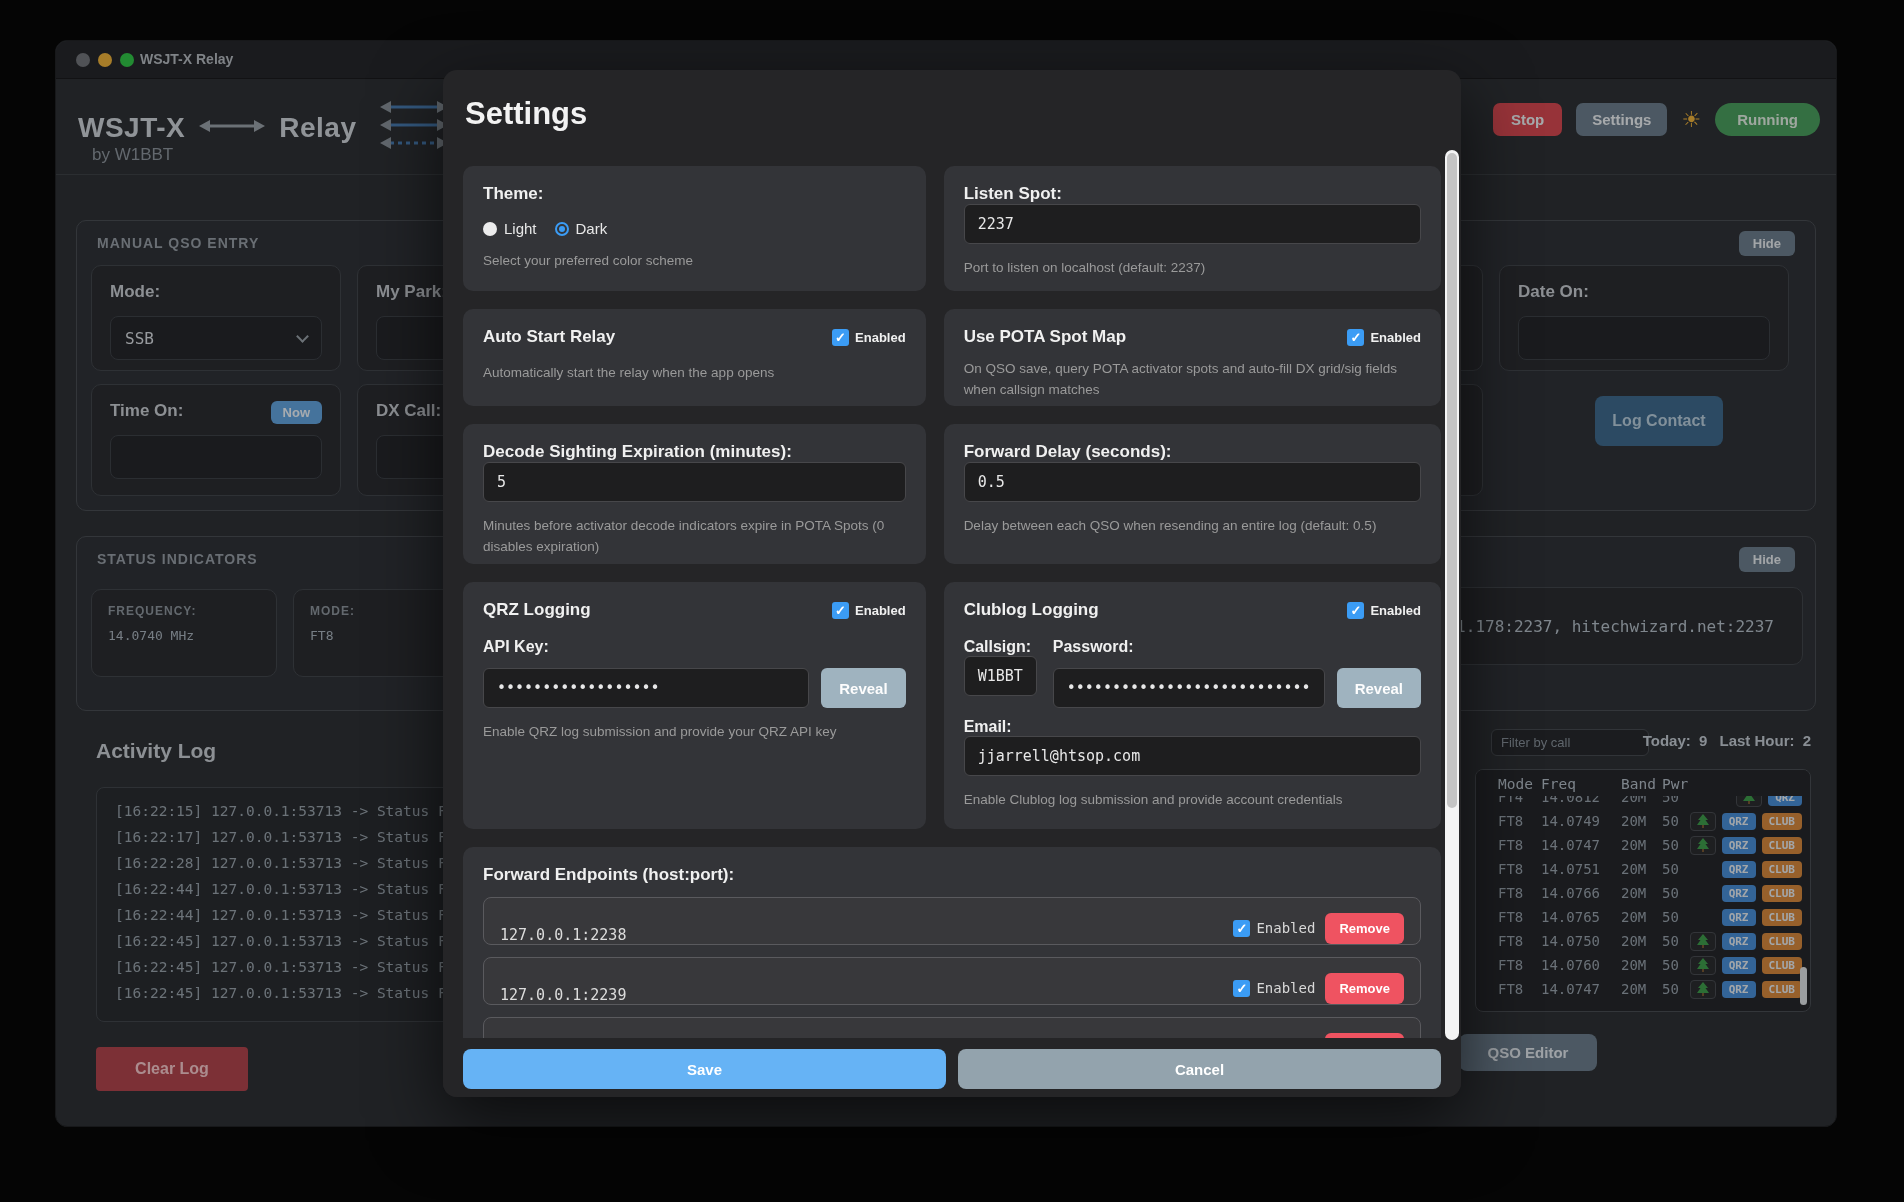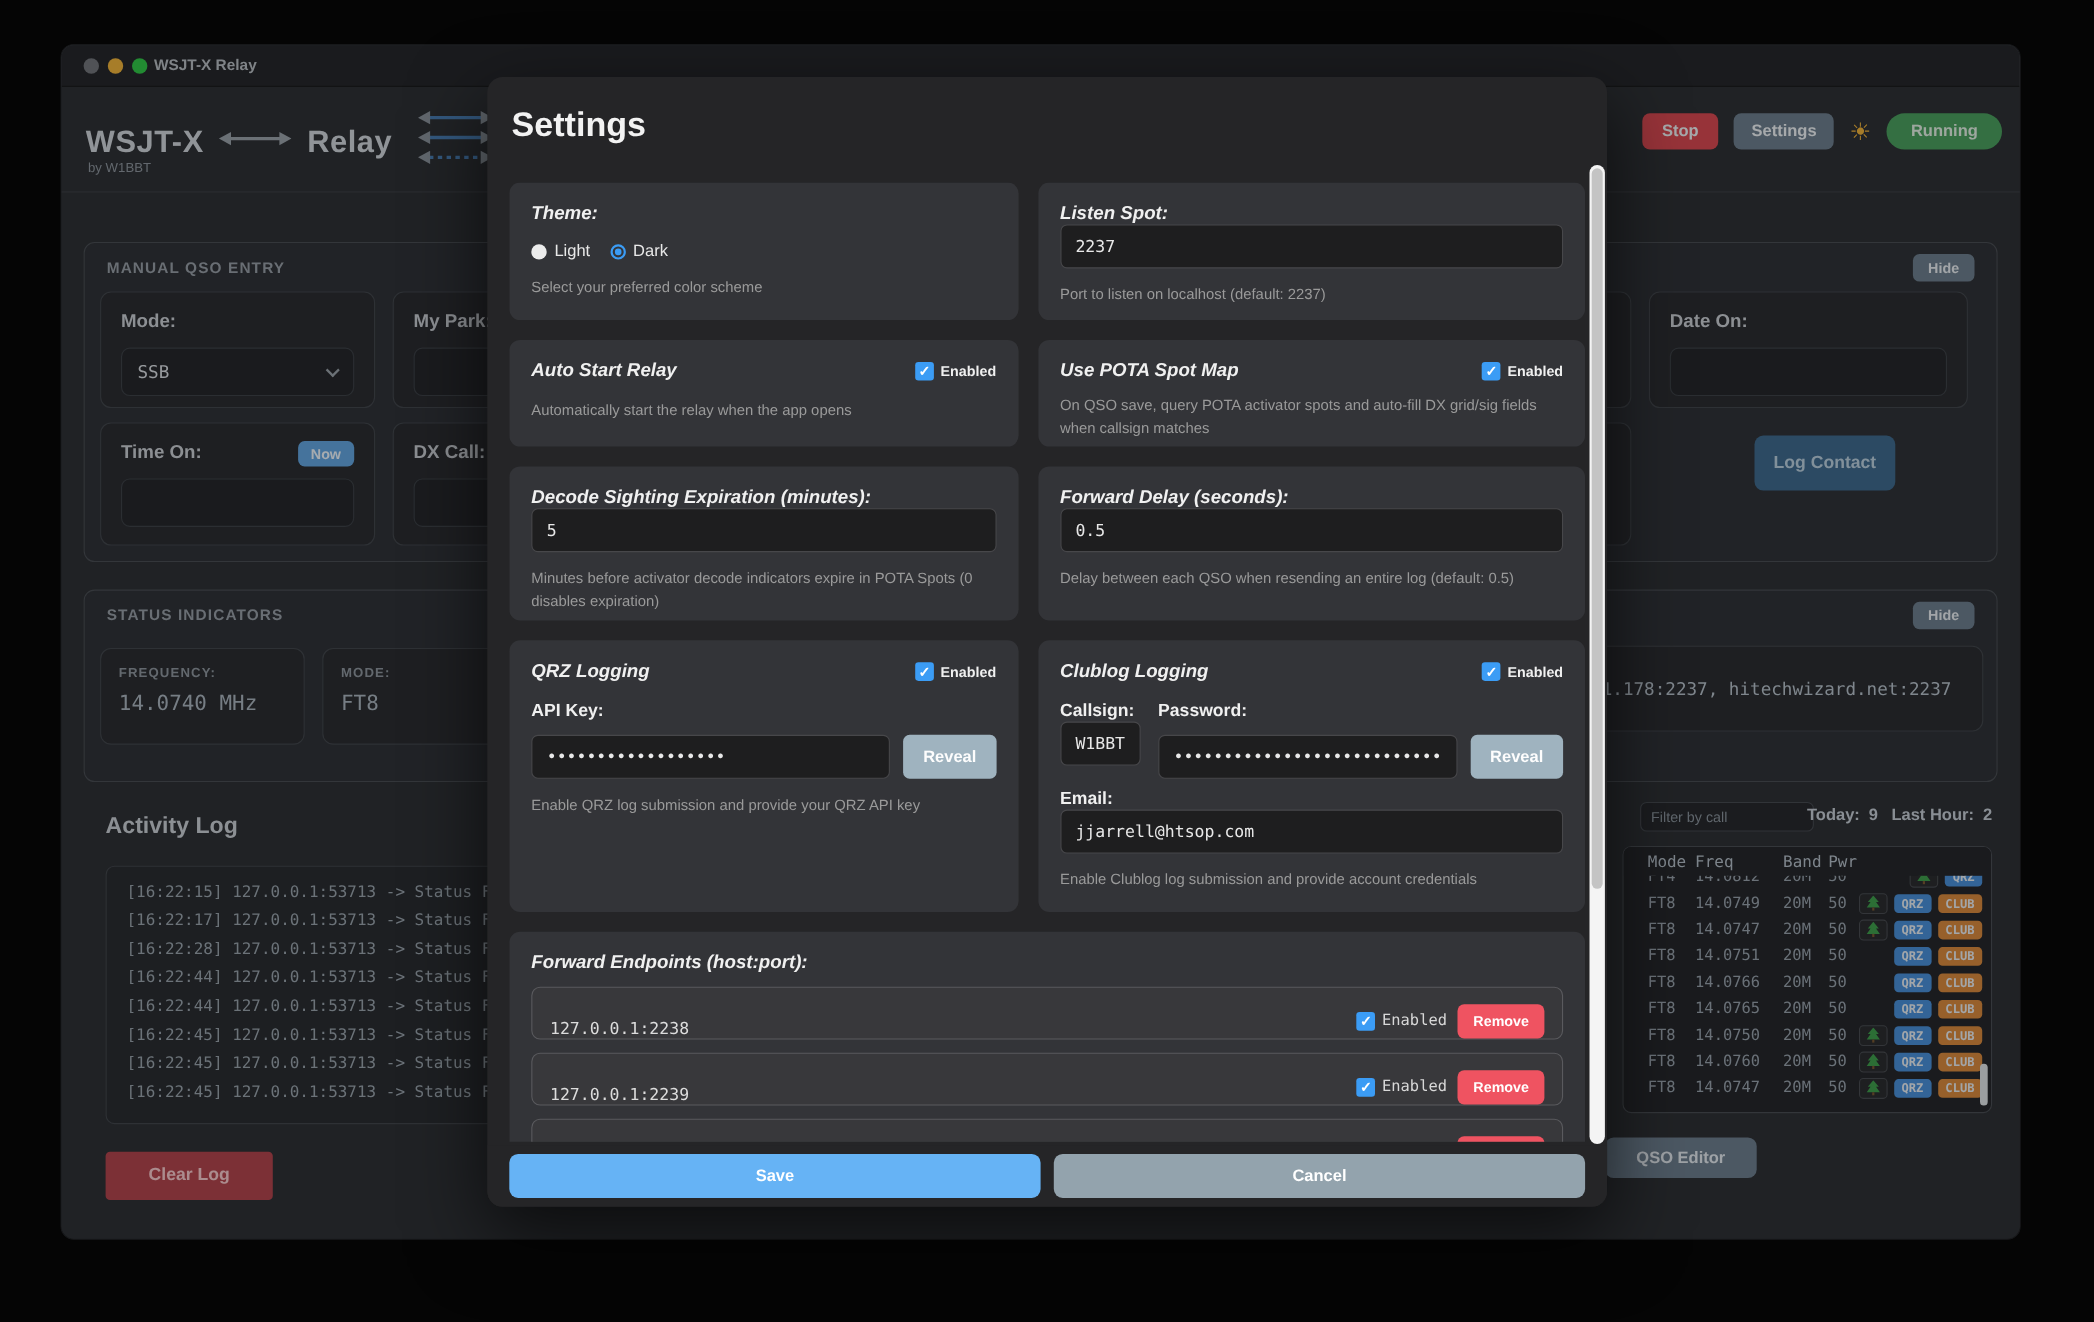--- a/index.html
+++ b/index.html
@@ -12,21 +12,21 @@
   .titlebar { position:relative; height:38px; background:#26282c; border-bottom:1px solid #1a1b1d; }
   .light { position:absolute; top:12px; width:14px; height:14px; border-radius:50%; }
   .light.close { left:20px; background:#73767b; }
   .light.min { left:42px; background:#f0b43c; }
   .light.max { left:64px; background:#32c748; }
   .titlebar .title { position:absolute; left:84px; top:10px; font-size:14px; font-weight:bold; color:#b7bcc2; }
 
   .appheader { position:absolute; left:0; top:38px; width:100%; height:96px; border-bottom:1px solid #3e4247; }
   .logo-row { position:absolute; left:22px; top:18px; display:flex; align-items:center; gap:14px; }
   .logo-txt { font-size:28px; font-weight:bold; color:#cfd4da; letter-spacing:0.5px; }
-  .byline { position:absolute; left:24px; top:66px; font-size:12px; color:#8e969e; }
+  .byline { position:absolute; left:36px; top:66px; font-size:17px; color:#8e969e; }
   .hdr-actions { position:absolute; right:16px; top:24px; display:flex; align-items:center; gap:14px; }
   .btn { border-radius:7px; font-weight:bold; color:#eef2f5; text-align:center; cursor:default; }
   .btn-stop { background:#d84a52; padding:8px 18px; font-size:15px; }
   .btn-settings { background:#6e7f8e; padding:8px 16px; font-size:15px; }
   .sun { font-size:22px; color:#f0b43c; line-height:1; }
   .pill-running { background:#4ba05f; color:#e3efe4; font-weight:bold; font-size:15px; padding:8px 22px; border-radius:18px; }
 
   .section { position:absolute; left:20px; right:20px; background:#303338; border:1px solid #4a4e54; border-radius:10px; }
   .sec-title { position:absolute; left:20px; top:14px; font-size:14px; font-weight:bold; letter-spacing:1px; color:#979ea6; }
   .btn-hide { position:absolute; right:20px; top:10px; background:#6e7f8e; color:#e8edf1; font-weight:bold; font-size:13px; padding:5px 14px; border-radius:6px; }
@@ -37,21 +37,21 @@
   .finput { margin-top:14px; height:44px; background:#26282c; border:1px solid #3e4248; border-radius:8px;
     color:#d9dde2; font-family:"DejaVu Sans Mono",monospace; font-size:16px; display:flex; align-items:center; padding:0 14px; }
   .chev { width:9px; height:9px; border-right:2px solid #9aa2aa; border-bottom:2px solid #9aa2aa; transform:rotate(45deg); margin-left:auto; margin-top:-4px; }
   .now-badge { float:right; background:#64a5e0; color:#eef5fb; font-weight:bold; font-size:13px; padding:4px 12px; border-radius:6px; }
   .btn-logcontact { position:absolute; right:92px; top:175px; width:128px; height:50px; background:#3f6a8e; border-radius:8px;
     color:#b9cedd; font-weight:bold; font-size:16px; display:flex; align-items:center; justify-content:center; }
 
   .sec-status { top:495px; height:175px; }
   .scard { position:absolute; top:52px; height:88px; background:#2b2d31; border:1px solid #43474d; border-radius:10px; padding:14px 16px; }
   .scard .slabel { font-size:12px; font-weight:bold; letter-spacing:1px; color:#8e969e; }
-  .scard .sval { margin-top:10px; font-family:"DejaVu Sans Mono",monospace; font-size:19px; color:#aab4be; }
+  .scard .sval { margin-top:10px; font-family:"DejaVu Sans Mono",monospace; font-size:13px; color:#aab4be; }
   .fwd-box { position:absolute; right:12px; top:50px; width:620px; height:78px; background:#2b2d31; border:1px solid #43474d; border-radius:10px;
     display:flex; align-items:center; justify-content:flex-end; padding:0 28px; font-family:"DejaVu Sans Mono",monospace; font-size:16px; color:#b6c0ca; overflow:hidden; white-space:nowrap; }
 
   .sec-activity { top:690px; height:375px; border:none; background:transparent; }
   .act-title { position:absolute; left:20px; top:8px; font-size:21px; font-weight:bold; color:#c9ced4; }
   .logbox { position:absolute; left:20px; top:56px; width:1085px; height:235px; background:#2a2d31; border:1px solid #43474d; border-radius:8px;
     overflow:hidden; padding:10px 18px; }
   .log-line { font-family:"DejaVu Sans Mono",monospace; font-size:14.5px; color:#9aa4ad; line-height:26px; white-space:nowrap; }
   .btn-clearlog { position:absolute; left:20px; top:316px; width:152px; height:44px; background:#b2454e; border-radius:4px;
     color:#f5c9cc; font-weight:bold; font-size:16px; display:flex; align-items:center; justify-content:center; }
@@ -83,21 +83,21 @@
   .dim { position:absolute; inset:0; background:rgba(0,0,0,0.30); z-index:50; }
 
   
   .modal { position:absolute; left:443px; top:70px; width:1018px; height:1027px; background:#252527; border-radius:14px;
     box-shadow:0 24px 70px rgba(0,0,0,0.65); z-index:100; overflow:hidden; }
   .modal-title { position:absolute; left:22px; top:26px; font-size:31px; font-weight:bold; color:#f2f2f2; }
   .modal-body { position:absolute; left:20px; right:20px; top:96px; height:872px; overflow:hidden; }
   .mgrid { display:grid; grid-template-columns:1fr 1fr; gap:18px; }
   .mcard { background:#333438; border-radius:10px; padding:18px 20px; position:relative; }
   .mcard-full { grid-column:1 / span 2; }
-  .mtitle { font-size:17px; font-weight:bold; color:#f0f0f0;font-style:italic; }
+  .mtitle { font-size:17px; font-weight:bold; color:#f0f0f0; }
   .mhint { margin-top:14px; font-size:13.5px; color:#9a9a9a; line-height:1.55; }
   .minput { margin-top:0; height:40px; background:#1e1e1f; border:1px solid #47474a; border-radius:6px;
     color:#e8e8e8; font-family:"DejaVu Sans Mono",monospace; font-size:15px; display:flex; align-items:center; padding:0 13px; overflow:hidden; white-space:nowrap; }
   .card-head { display:flex; align-items:center; justify-content:space-between; }
   .enabled-group { display:flex; align-items:center; gap:6px; }
   .cbx { width:17px; height:17px; background:#3b9cf5; border-radius:3px; color:#fff; font-size:13px; font-weight:bold;
     display:flex; align-items:center; justify-content:center; line-height:1; }
   .enabled-lbl { font-size:13px; font-weight:bold; color:#f0f0f0; }
   .radio-row { margin-top:16px; display:flex; align-items:center; gap:18px; }
   .radio-item { display:flex; align-items:center; gap:7px; font-size:15px; color:#e8e8e8; }

